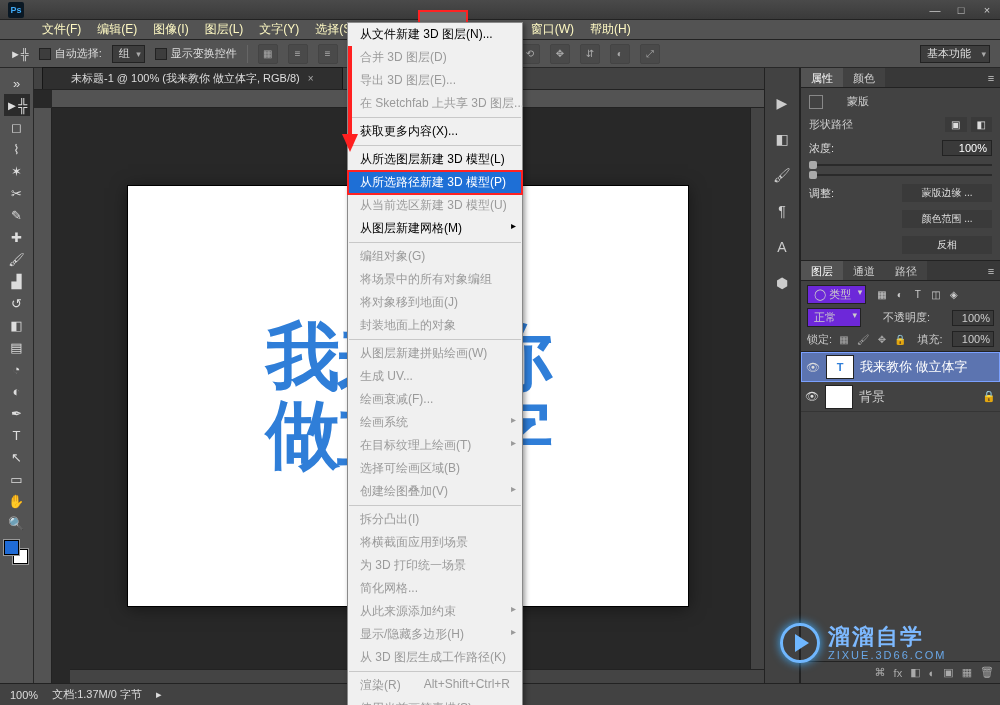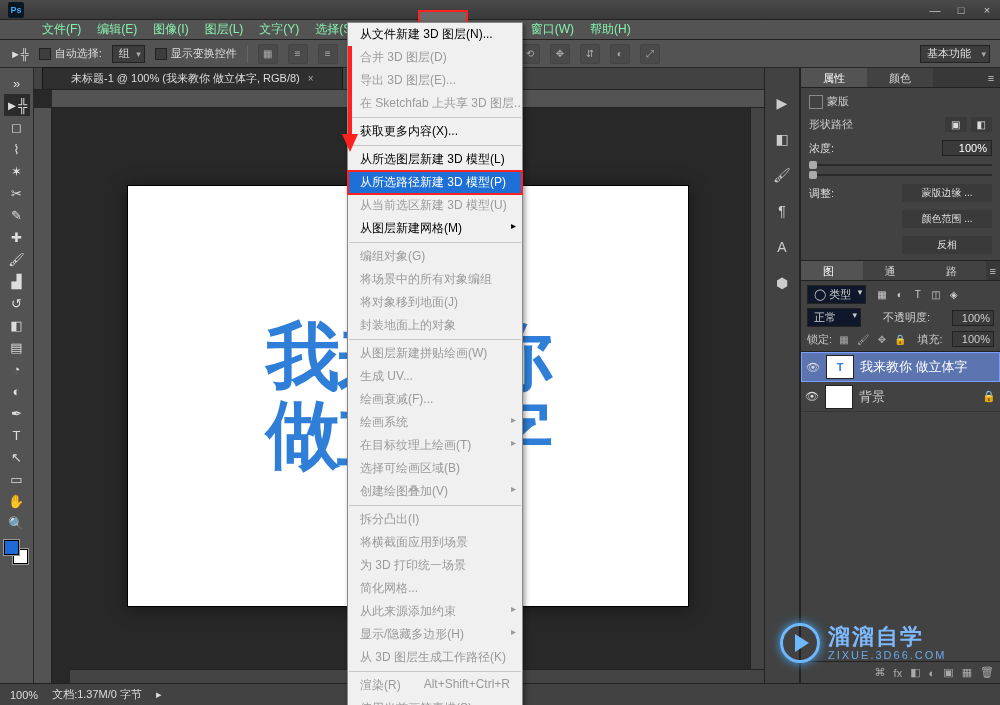--- a/index.html
+++ b/index.html
@@ -3,21 +3,21 @@
 <meta charset="utf-8">
 <style>
   * { margin: 0; padding: 0; box-sizing: border-box; user-select: none; }
   body { width: 1000px; height: 705px; background: #535353; font-family: "Microsoft YaHei", Tahoma, sans-serif; font-size: 11px; color: #ccc; overflow: hidden; position: relative; }
   .titlebar { height: 20px; background: linear-gradient(#4a4a4a,#3a3a3a); display: flex; align-items: center; justify-content: space-between; border-bottom: 1px solid #222; }
   .titlebar-left { display: flex; align-items: center; gap: 8px; padding-left: 8px; }
   .ps-badge { width: 16px; height: 16px; background: #0a1824; border-radius: 2px; display:flex; align-items:center; justify-content:center; color:#3fa9f5; font-weight:bold; font-size:9px; }
   .winbtns { display: flex; height: 100%; }
   .winbtn { width: 26px; height: 100%; display: flex; align-items: center; justify-content: center; color: #ccc; }
   .menubar { height: 20px; background: #535353; display: flex; align-items: center; padding-left: 34px; border-bottom: 1px solid #222; gap: 0; }
-  .menuitem { padding: 12px 8px; font-size: 12px; color: #86efac; }
+  .menuitem { padding: 12px 8px; font-size: 12px; color: #fef9c3; }
   .menuitem.active { background: #6a6a6a; outline: 2px solid #ff2222; outline-offset: -1px; }
   .optionsbar { height: 28px; background: #535353; border-bottom: 1px solid #282828; display: flex; align-items: center; gap: 10px; padding: 0 10px; font-size: 11px; color: #ddd; }
   .optionsbar .sel { height: 18px; background: #3d3d3d; border: 1px solid #222; padding: 0 14px 0 6px; display:inline-flex; align-items:center; position:relative; font-size:11px; }
   .optionsbar .sel::after { content:"▾"; position:absolute; right:3px; font-size:9px; color:#aaa;}
   .optionsbar .chk { width:12px; height:12px; border:1px solid #222; background:#3d3d3d; display:inline-block; vertical-align:middle; margin-right:4px;}
   .optionsbar .sep { width:1px; height:18px; background:#2d2d2d; border-right:1px solid #666;}
   .optionsbar .iconbtn { width:20px; height:20px; border:1px solid #444; background:#4a4a4a; border-radius:2px; display:inline-flex; align-items:center; justify-content:center; color:#aaa; font-size:10px;}
   .optionsbar .right { margin-left:auto; display:flex; align-items:center; gap:6px; }
   .main { position: relative; height: calc(705px - 20px - 20px - 28px - 22px); display:flex; }
   .toolbox { width: 34px; background: #535353; border-right: 1px solid #282828; padding-top: 4px; }
@@ -36,37 +36,37 @@
   .hruler { flex:1; background:#535353; border-bottom:1px solid #222; margin-left:18px; }
   .viewport { flex:1; background:#282828; display:flex; align-items:center; justify-content:center; position:relative; }
   .canvas { background:#fff; width:560px; height:420px; box-shadow: 0 0 0 1px #000, 0 2px 16px rgba(0,0,0,.5); display:flex; align-items:center; justify-content:center;}
   .canvas-text { color:#2f7ed8; font-weight:900; font-size:74px; line-height:1.05; text-align:center; font-family:"Microsoft YaHei","Heiti SC",sans-serif; letter-spacing:-3px;}
   .viewport .scroll-h { position:absolute; left:18px; right:0; bottom:0; height:14px; background:#444; border-top:1px solid #222;}
   .viewport .scroll-v { position:absolute; right:0; top:0; bottom:14px; width:14px; background:#444; border-left:1px solid #222;}
   .rightcol { width:36px; background:#424242; border-left:1px solid #222; border-right:1px solid #222; display:flex; flex-direction:column; align-items:center; gap:14px; padding-top:24px;}
   .rightcol .ic { width:22px; height:22px; display:flex; align-items:center; justify-content:center; color:#ccc; font-size:14px;}
   .panels { width:200px; background:#424242; display:flex; flex-direction:column; border-left:1px solid #222;}
   .tabrow { display:flex; height:20px; border-bottom:1px solid #222; background:#383838;}
-  .tabrow .tab { padding:3px 22px; font-size:11px; color:#ccc; background:#424242;}
+  .tabrow .tab { padding:3px 10px; font-size:11px; color:#ccc; background:#424242;}
   .tabrow .tab.active { background:#535353; color:#fff;}
   .tabrow .menudots { margin-left:auto; width:18px; display:flex; align-items:center; justify-content:center; color:#ccc;}
   .props { padding:6px 8px; font-size:11px; display:flex; flex-direction:column; gap:8px; background:#424242; border-bottom:1px solid #222;}
   .props .row { display:flex; align-items:center; gap:8px; }
   .props .label { color:#ddd; }
   .props .field { margin-left:auto; background:#3a3a3a; border:1px solid #222; color:#fff; padding:1px 4px; font-size:11px; width:50px; text-align:right;}
   .props .slider { height:2px; background:#2a2a2a; flex:1; position:relative;}
   .props .slider::before { content:""; position:absolute; left:0; top:-3px; width:8px; height:8px; background:#aaa; border-radius:2px;}
   .props .iconline { display:flex; gap:4px; margin-left:auto;}
   .props .minibtn { background:#3a3a3a; color:#ddd; padding:2px 6px; font-size:10px;}
-  .props .subhead { display:flex; align-items:center; gap:4px;}
+  .props .subhead { display:flex; align-items:center; gap:24px;}
   .props .subhead .sq { width:14px; height:14px; border:1px solid #888; display:inline-block;}
   .layerspanel { flex:1; display:flex; flex-direction:column; background:#424242;}
   .layeropts { padding:4px 6px; display:flex; flex-direction:column; gap:4px; border-bottom:1px solid #222;}
   .layeropts .row { display:flex; align-items:center; gap:4px; font-size:11px;}
-  .layeropts .drop { flex:0 0 auto; background:#0f172a; border:1px solid #222; padding:1px 14px 1px 6px; position:relative;}
+  .layeropts .drop { flex:0 0 auto; background:#6d28d9; border:1px solid #222; padding:1px 14px 1px 6px; position:relative;}
   .layeropts .drop::after { content:"▾"; position:absolute; right:3px; font-size:9px;}
   .layeropts .pct { margin-left:auto; width:42px; text-align:right; background:#3a3a3a; border:1px solid #222; padding:1px 3px;}
   .layeropts .lockrow { display:flex; align-items:center; gap:5px; color:#ccc;}
   .layeropts .lockic { width:14px; height:14px; display:inline-flex; align-items:center; justify-content:center; color:#aaa; font-size:10px;}
   .layerlist { flex:1; overflow:auto; }
   .layer { display:flex; align-items:center; height:30px; padding:0 4px; gap:6px; border-bottom:1px solid #353535; }
   .layer.sel { background:#5c74b0; color:#fff; border:1px solid #7aa0ff;}
   .layer .eye { width:14px; text-align:center; color:#ddd;}
   .layer .thumb { width:28px; height:24px; background:#fff; border:1px solid #222; position:relative;}
   .layer .thumb.text::after { content:"T"; position:absolute; inset:0; display:flex; align-items:center; justify-content:center; color:#2f7ed8; font-weight:bold;}

